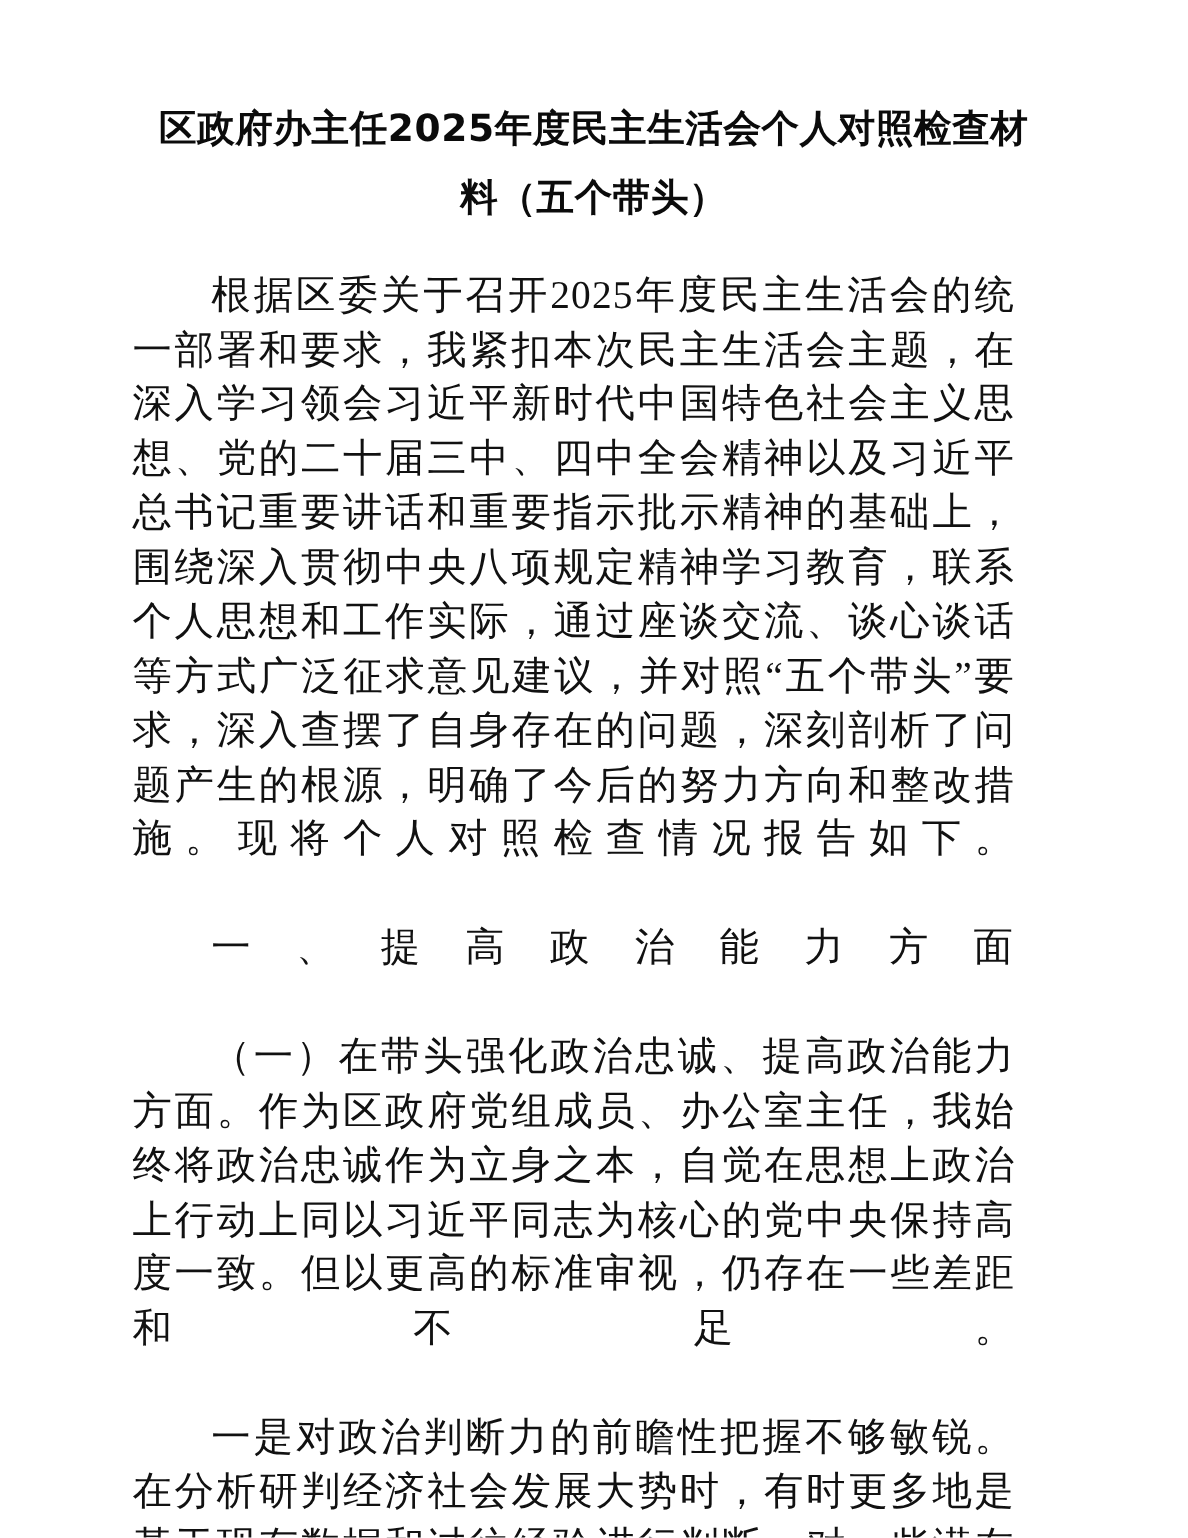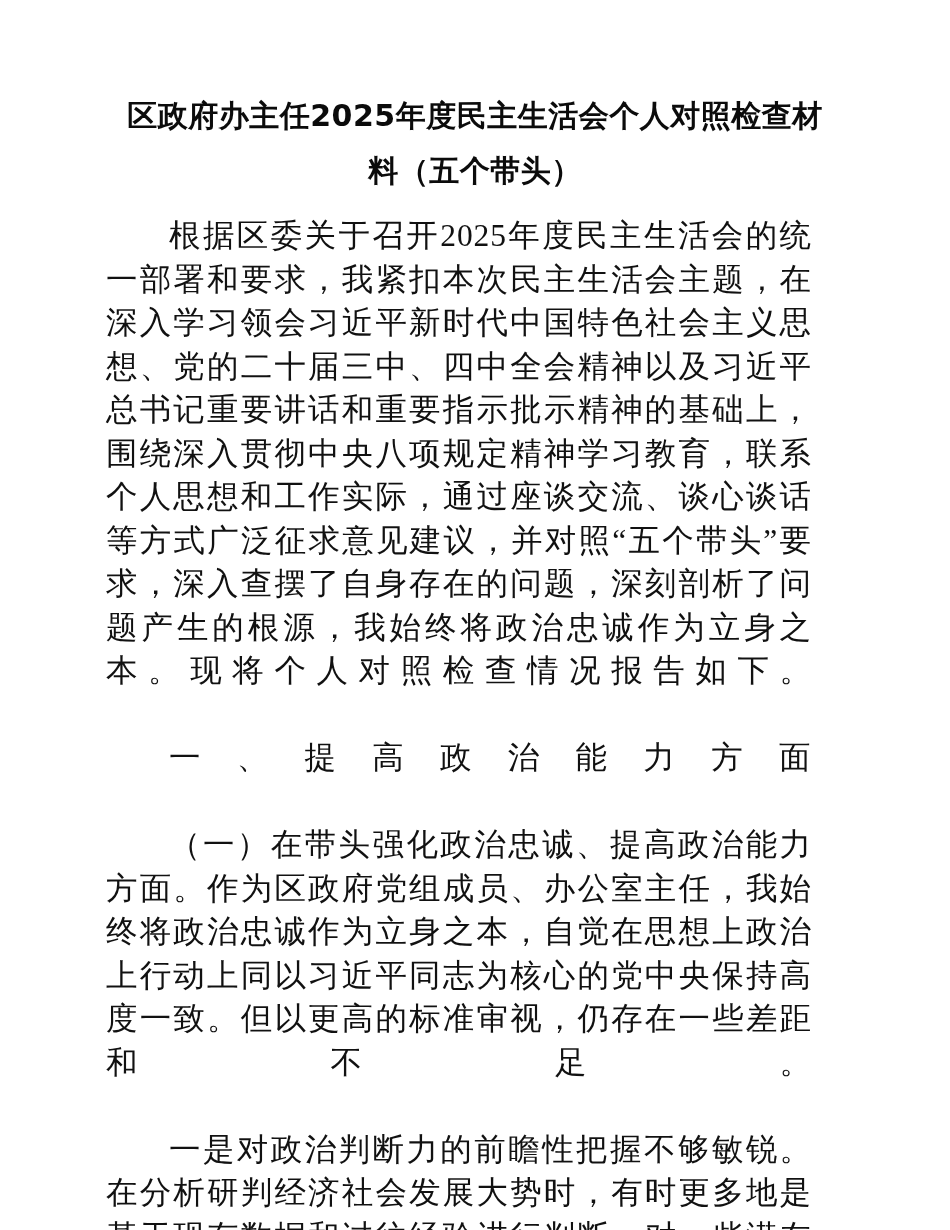--- a/index.html
+++ b/index.html
@@ -25,21 +25,21 @@
     background: #ffffff;
     position: relative;
   }
 
   
   .doc-title {
     margin: 0;
     padding: 0;
     position: absolute;
     left: 118px;
-    top: 88px;
+    top: 76px;
     width: 714px;
     text-align: center;
     font-family: "DejaVu Sans", "Liberation Sans", sans-serif;
     font-weight: 700;
     font-size: 30px;
     line-height: 55px;
     letter-spacing: 0.5px;
     color: #0b0b0b;
   }
 
@@ -81,21 +81,21 @@
 </style>
 </head>
 <body>
 
 <div class="page">
 
   <h1 class="doc-title">区政府办主任2025年度民主生活会个人对照检查材料（五个带头）</h1>
 
   <div class="body-block">
 
-    <p class="para">根据区委关于召开2025年度民主生活会的统一部署和要求，我紧扣本次民主生活会主题，在深入学习领会习近平新时代中国特色社会主义思想、党的二十届三中、四中全会精神以及习近平总书记重要讲话和重要指示批示精神的基础上，围绕深入贯彻中央八项规定精神学习教育，联系个人思想和工作实际，通过座谈交流、谈心谈话等方式广泛征求意见建议，并对照“五个带头”要求，深入查摆了自身存在的问题，深刻剖析了问题产生的根源，我始终将政治忠诚作为立身之本。现将个人对照检查情况报告如下。</p>
+    <p class="para">根据区委关于召开2025年度民主生活会的统一部署和要求，我紧扣本次民主生活会主题，在深入学习领会习近平新时代中国特色社会主义思想、党的二十届三中、四中全会精神以及习近平总书记重要讲话和重要指示批示精神的基础上，围绕深入贯彻中央八项规定精神学习教育，联系个人思想和工作实际，通过座谈交流、谈心谈话等方式广泛征求意见建议，并对照“五个带头”要求，深入查摆了自身存在的问题，深刻剖析了问题产生的根源，明确了今后的努力方向和整改措施。现将个人对照检查情况报告如下。</p>
 
     <p class="para heading-1">一、提高政治能力方面</p>
 
     <p class="para">（一）在带头强化政治忠诚、提高政治能力方面。作为区政府党组成员、办公室主任，我始终将政治忠诚作为立身之本，自觉在思想上政治上行动上同以习近平同志为核心的党中央保持高度一致。但以更高的标准审视，仍存在一些差距和不足。</p>
 
     <p class="para">一是对政治判断力的前瞻性把握不够敏锐。在分析研判经济社会发展大势时，有时更多地是基于现有数据和过往经验进行判断，对一些潜在的风险和趋势性、苗头性问题洞察不够深刻。例如，在2025年初研究全区经济工作时，我对于传统制造业转型升级的紧迫性认识足够，但在思考如何抢抓新能源及配套产业发展的新赛道上，思路还不够开阔，未能及时向区政</p>
 
   </div>
 
 </div>

